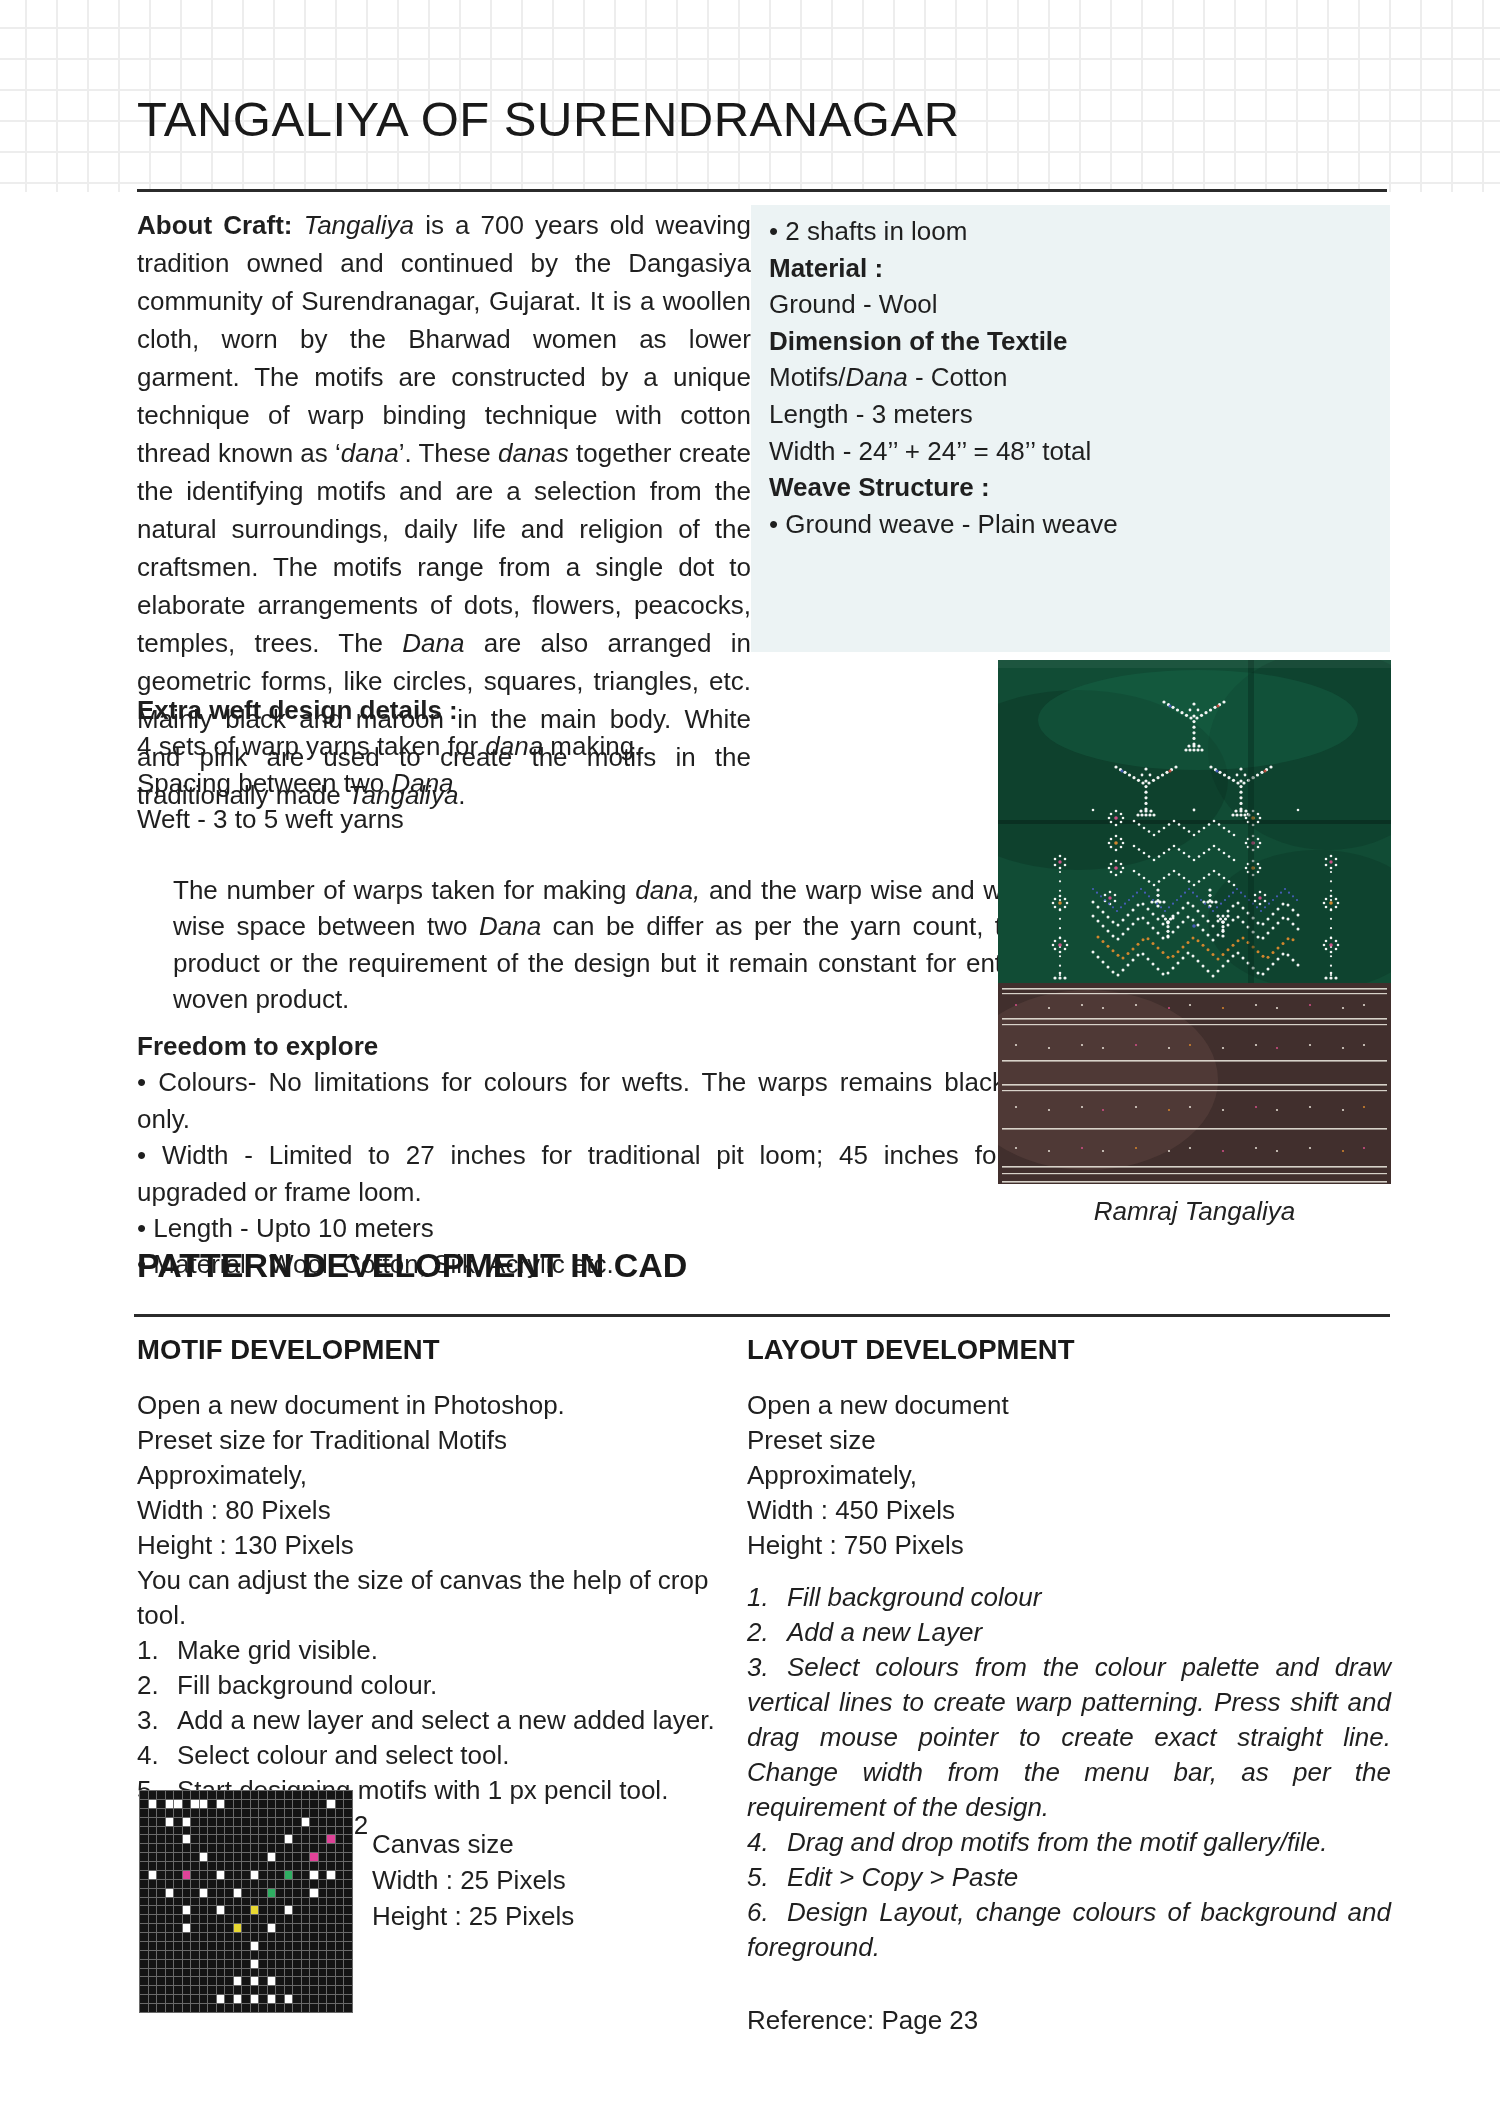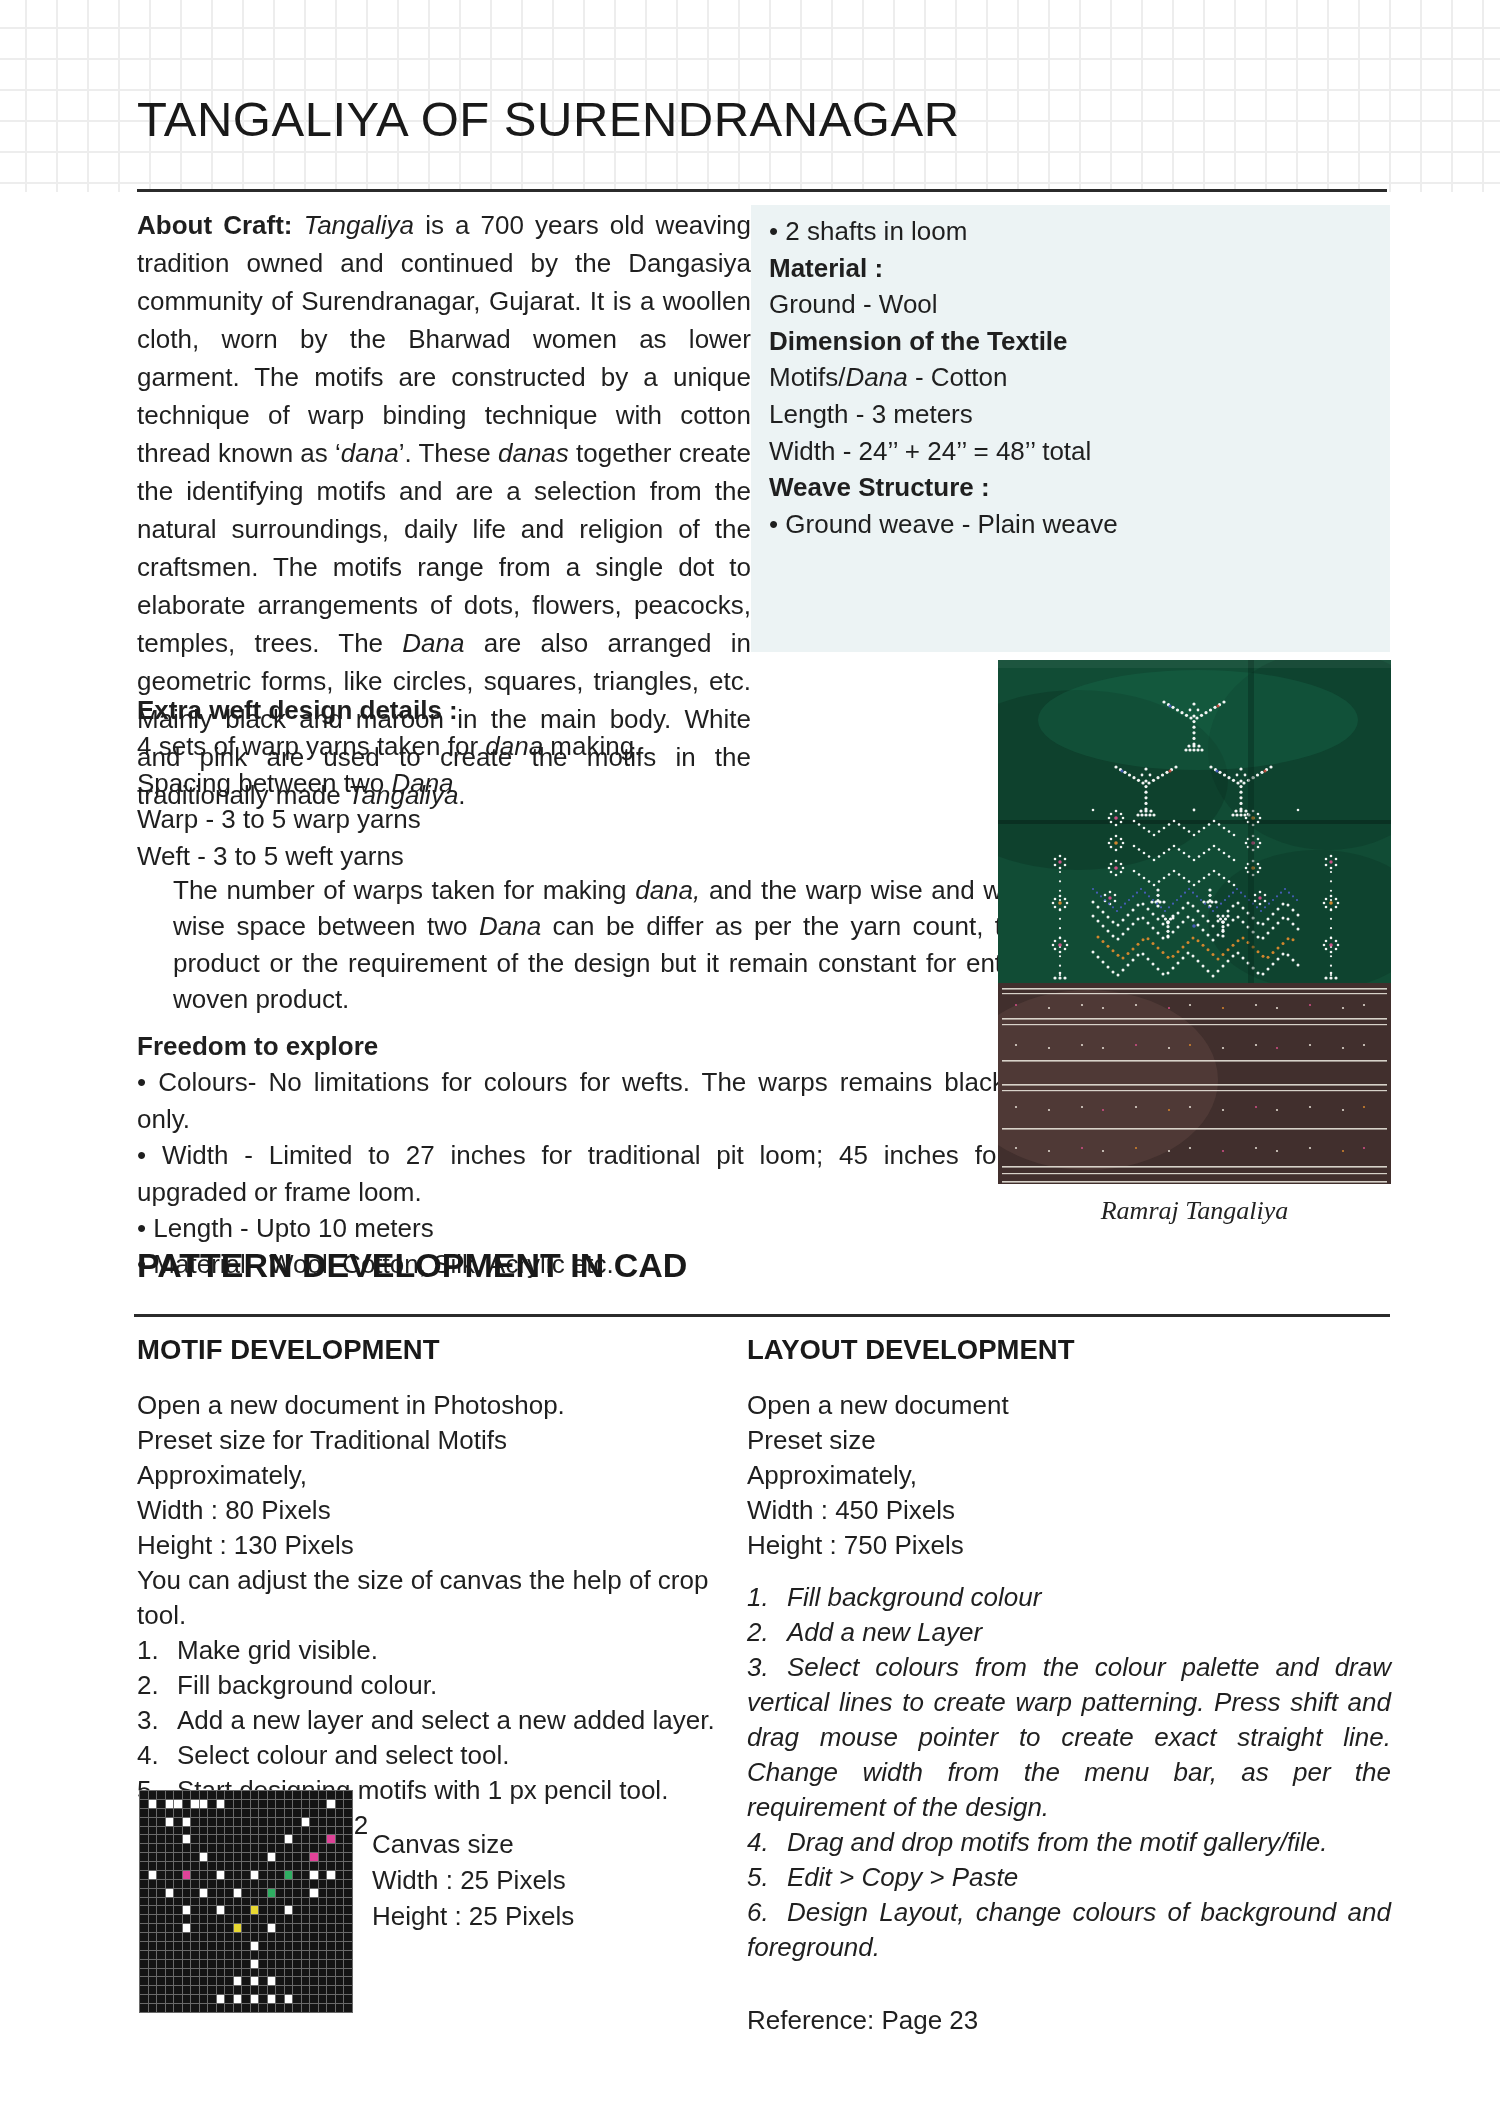--- a/index.html
+++ b/index.html
@@ -28,21 +28,21 @@
     box-sizing:border-box;padding:8px 14px 0 18px;font-size:26px;line-height:36.6px;}
   #info-box .ib-line:last-child{text-align:justify;}
 
   #extra-weft{left:137px;top:692px;width:648px;font-size:26px;line-height:36.4px;}
   #wide-para{left:137px;top:872px;width:858px;font-size:26px;line-height:36.4px;margin-left:36px;}
   #freedom{left:137px;top:1028px;width:868px;font-size:26px;line-height:36.4px;}
   .sec-head{font-weight:bold;}
 
   #textile-fig{left:998px;top:660px;width:393px;}
   #textile-svg{display:block;}
-  #textile-caption{width:393px;text-align:center;font-style:italic;font-size:26px;margin-top:12px;color:#222;font-family:Liberation Serif, serif;}
+  #textile-caption{width:393px;text-align:center;font-style:italic;font-size:26px;margin-top:12px;color:#222;}
 
   #cad-heading{left:137px;top:1246px;font-size:34px;font-weight:bold;color:#191919;}
 
   .col{font-size:26px;line-height:35px;}
   #col-motif{left:137px;top:1332px;width:618px;}
   #col-layout{left:747px;top:1332px;width:644px;}
   .col-head{font-size:27.5px;font-weight:bold;margin-bottom:21px;color:#191919;}
   .step .num{display:inline-block;width:40px;}
   #col-layout .steps{margin-top:17px;font-style:italic;}
   #col-layout .step{text-align:justify;}
@@ -76,21 +76,20 @@
       <div class="ib-line"><span>Width - 24’’ + 24’’ = 48’’ total</span></div>
       <div class="ib-line"><span class="bd">Weave Structure :</span></div>
       <div class="ib-line"><span>• Ground weave - Plain weave</span></div>
     </div>
 
   <div id="extra-weft" class="abs">
     <div class="sec-head">Extra weft design details :</div>
     <div id="extra-weft-lines">
         <div><span>4 sets of warp yarns taken for </span><span class="it">dana</span><span> making.</span></div>
         <div><span>Spacing between two </span><span class="it">Dana</span></div>
-        <div><span>Warp - 3 to 5 warp yarns</span></div>
         <div><span>Weft - 3 to 5 weft yarns</span></div>
       </div>
   </div>
 
   <div id="wide-para" class="abs just"><span>The number of warps taken for making </span><span class="it">dana,</span><span> and the warp wise and weft wise space between two </span><span class="it">Dana</span><span> can be differ as per the yarn count, the product or the requirement of the design but it remain constant for entire woven product.</span></div>
 
   <div id="freedom" class="abs">
     <div class="sec-head">Freedom to explore</div>
     <div id="freedom-bullets">
         <div class="just">• Colours- No limitations for colours for wefts. The warps remains black only.</div>

